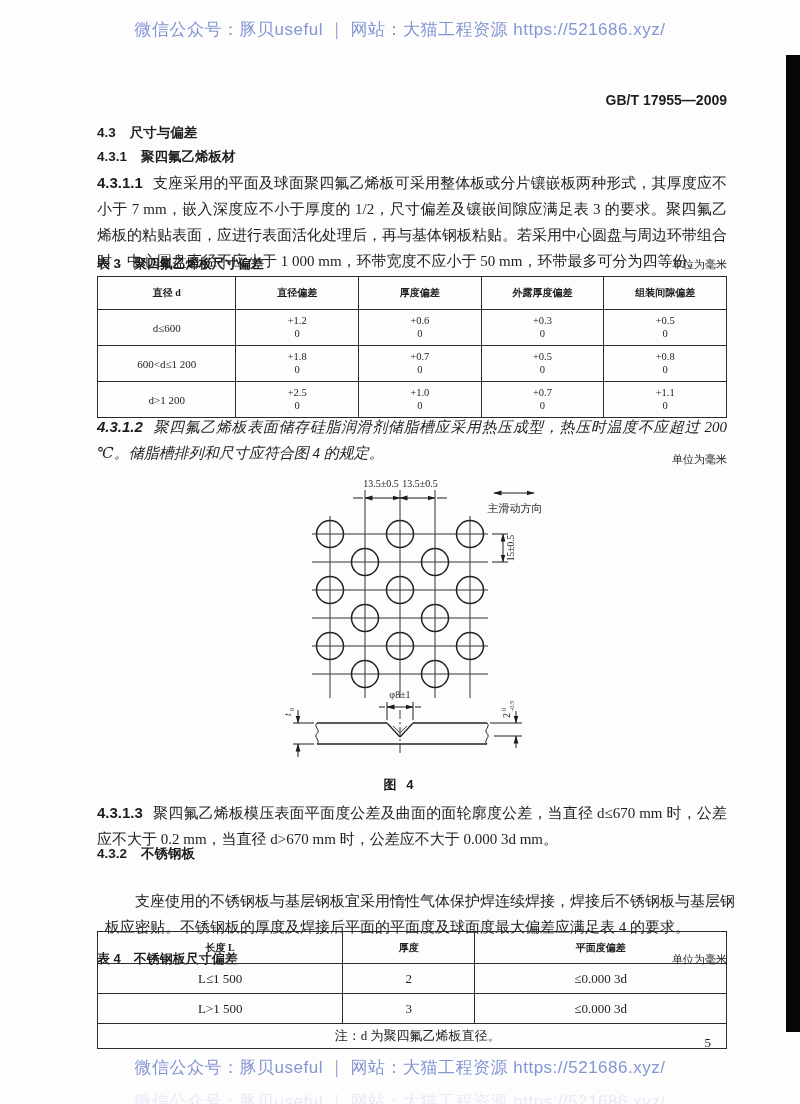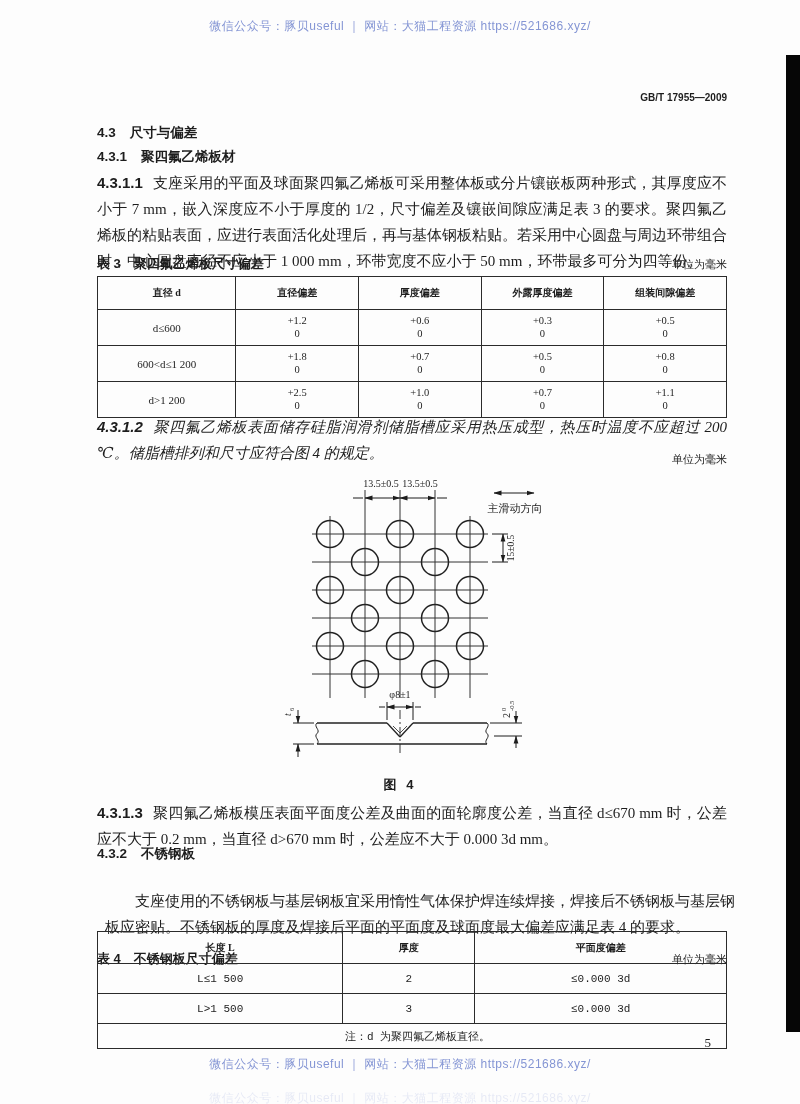--- a/index.html
+++ b/index.html
@@ -1,46 +1,46 @@
 <!DOCTYPE html>
 <html><head>
 <meta charset="utf-8">
 <style>
   html,body{margin:0;padding:0;background:#e8e8e8;}
   .page{position:relative;width:800px;height:1104px;background:#fdfdfd;overflow:hidden;
         font-family:"Liberation Serif","DejaVu Serif",serif;color:#1d1d1d;margin:0 auto;}
   .wm{position:absolute;left:0;width:100%;text-align:center;color:#8495d4;
-      font-size:12px;letter-spacing:.5px;font-family:"Liberation Sans","DejaVu Sans",sans-serif;}
+      font-size:17px;letter-spacing:.5px;font-family:"Liberation Sans","DejaVu Sans",sans-serif;}
   .wm-top{top:18px;}
   .wm-bottom{top:1056px;}
   .wm-faint{top:1090px;opacity:.18;}
   .blackbar{position:absolute;left:786px;top:55px;width:14px;height:977px;background:#060606;}
   .doccode{position:absolute;left:97px;top:92px;width:630px;text-align:right;
-           font-weight:bold;font-size:10px;font-family:"Liberation Sans","DejaVu Sans",sans-serif;}
+           font-weight:bold;font-size:14px;font-family:"Liberation Sans","DejaVu Sans",sans-serif;}
   .heading{position:absolute;left:97px;width:630px;font-weight:bold;font-size:13.5px;
            font-family:"Liberation Sans","DejaVu Sans",sans-serif;}
   .heading .num{margin-right:14px;}
   .para{position:absolute;left:97px;width:630px;font-size:15px;line-height:26px;
         text-align:justify;}
   .para .cnum{font-weight:bold;font-family:"Liberation Sans","DejaVu Sans",sans-serif;margin-right:10px;}
   .indent{text-indent:2em;}
   .caption-row{position:absolute;left:97px;width:630px;height:18px;}
   .tbl-caption{display:block;width:100%;text-align:left;font-weight:bold;font-size:13px;
                font-family:"Liberation Sans","DejaVu Sans",sans-serif;}
   .unit{position:absolute;right:0;top:2px;font-size:11px;}
   .unit-solo{position:absolute;left:97px;width:630px;text-align:right;font-size:11px;}
   table{border-collapse:collapse;table-layout:fixed;width:630px;position:absolute;left:97px;}
   table,td,th{border:1px solid #2b2b2b;}
   table{border-width:1.5px;}
   th{font-size:10px;font-weight:bold;height:30px;text-align:center;vertical-align:middle;
      font-family:"Liberation Serif","DejaVu Serif",serif;}
   td{font-size:11px;text-align:center;vertical-align:middle;}
   .t3 td{height:33px;}
   .tol{font-size:10.5px;line-height:12.5px;}
-  .t4 td{height:27px;font-size:11px;font-family:Liberation Mono, monospace;}
+  .t4 td{height:27px;font-size:13px;}
   .t4 th{height:29px;}
   .note-cell{text-align:center;padding-left:12px;font-size:11px;height:22px !important;}
   .figwrap{position:absolute;left:90px;top:474px;width:640px;height:298px;}
   .figcaption{position:absolute;left:90px;top:776px;width:620px;text-align:center;
               font-weight:bold;font-size:13px;letter-spacing:3px;
               font-family:"Liberation Sans","DejaVu Sans",sans-serif;}
   .pagenum{position:absolute;left:97px;top:1035px;width:614px;text-align:right;font-size:13px;}
   svg text{font-family:"Liberation Serif","DejaVu Serif",serif;fill:#1d1d1d;}
 </style>
 </head>

